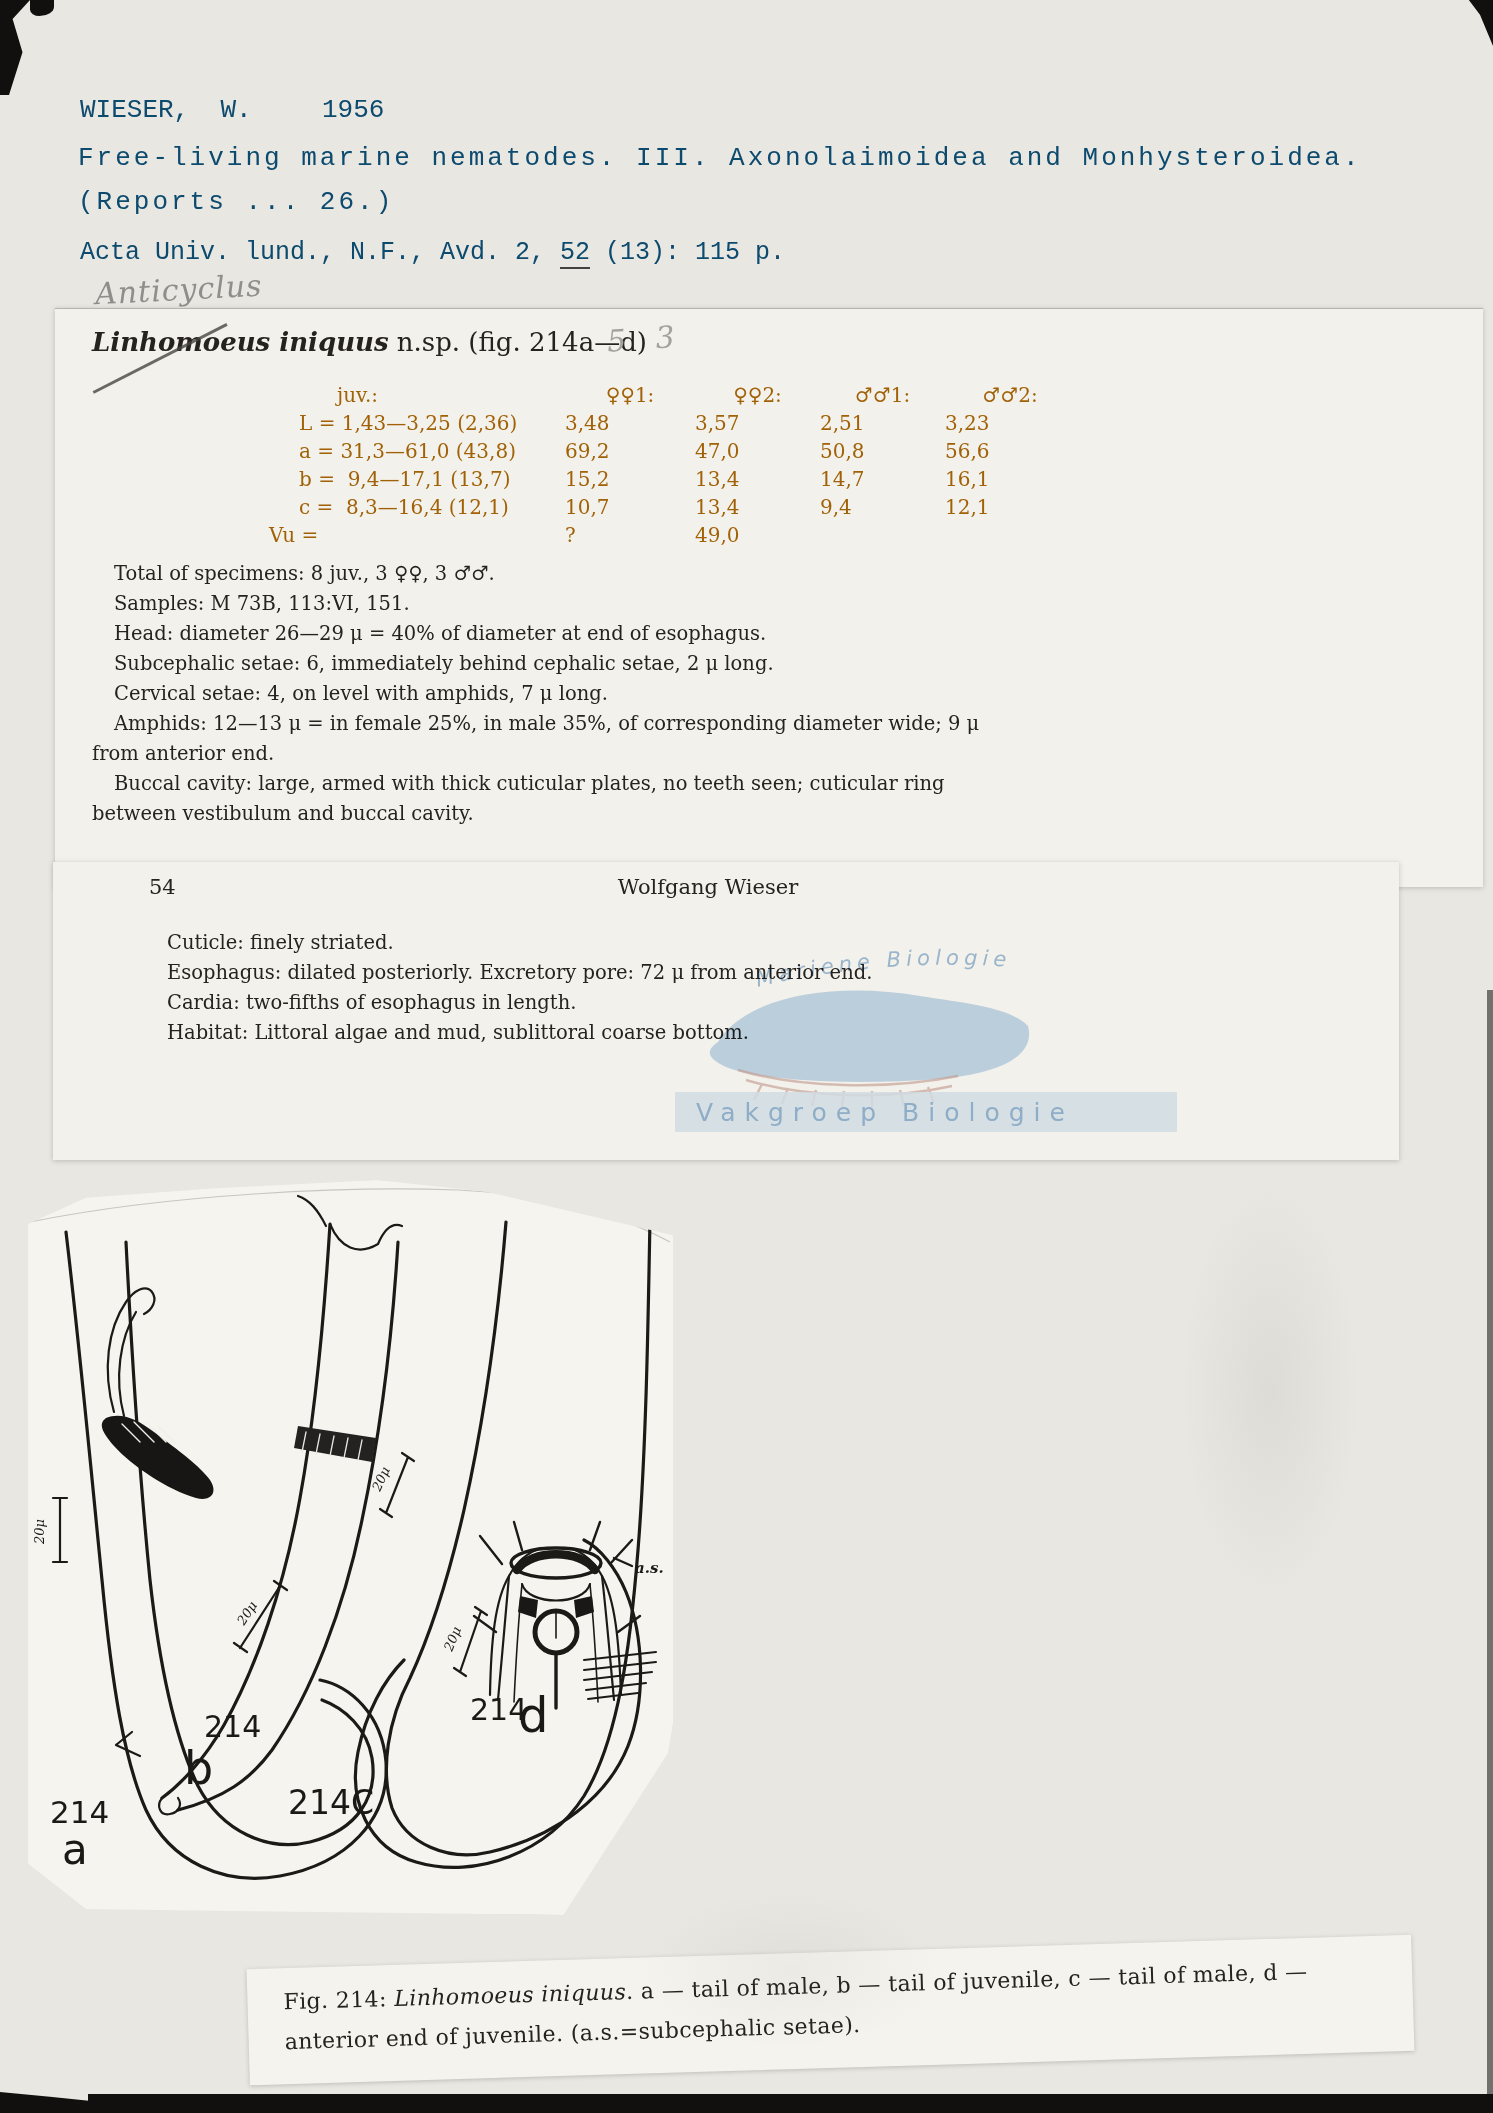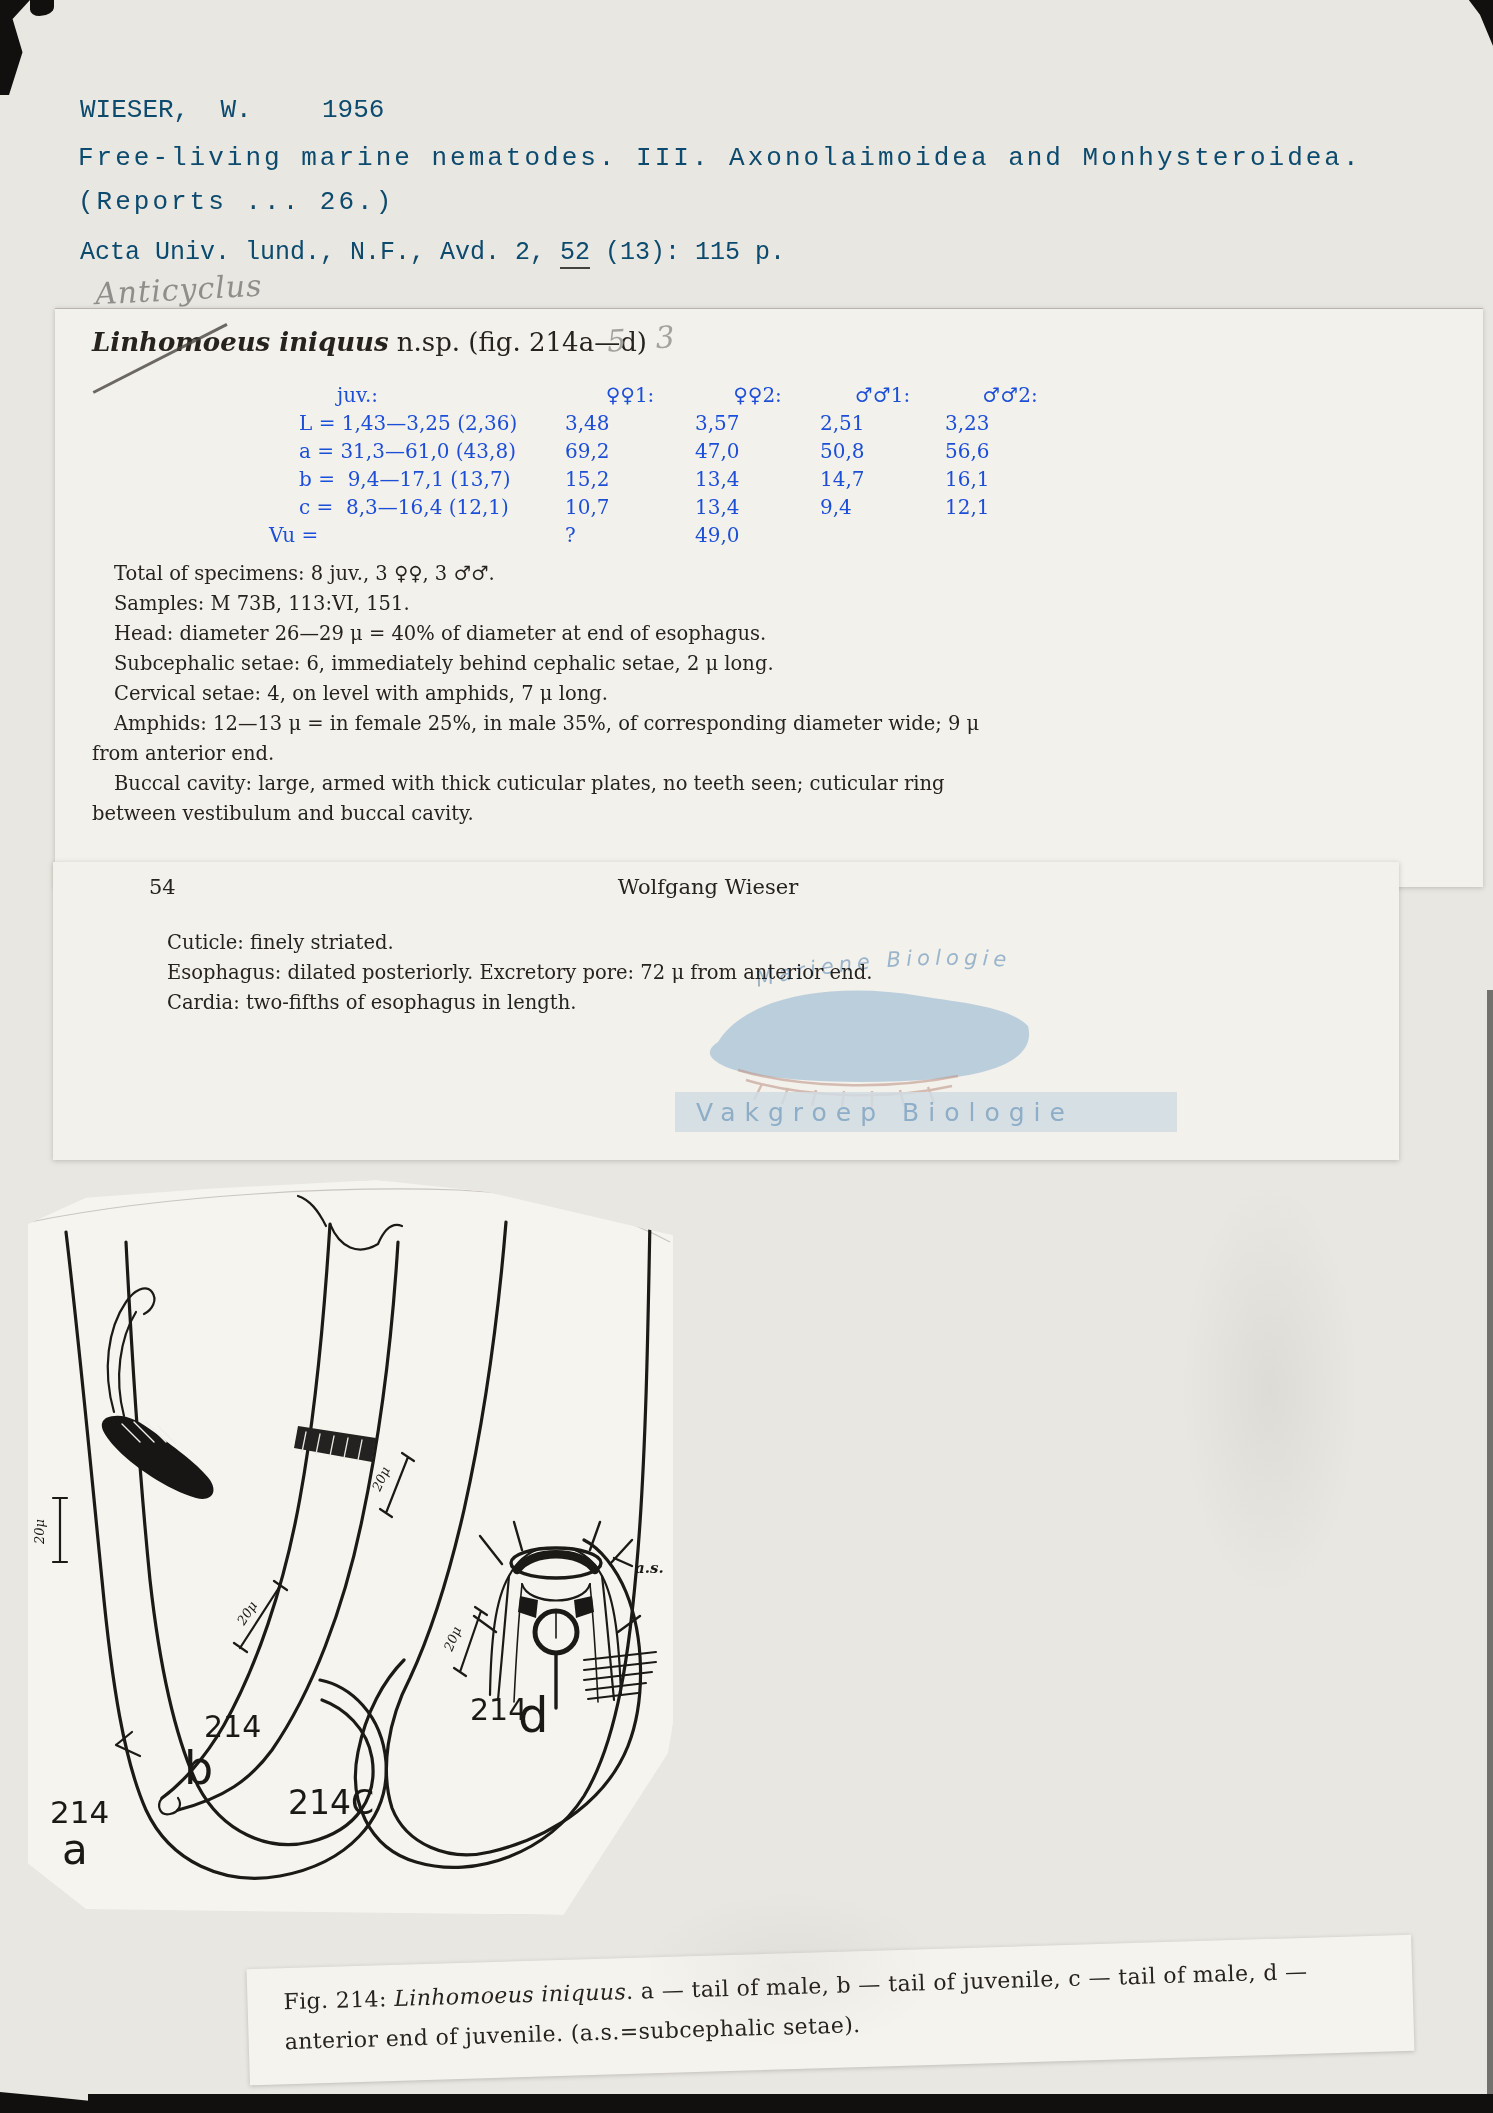--- a/index.html
+++ b/index.html
@@ -14,21 +14,21 @@
     font-family:"Liberation Mono","DejaVu Sans Mono",monospace;
     color:#0c4a6e;font-size:26px;white-space:pre;
   }
   
   .print{color:#26231f;font-size:19.5px;line-height:30px;}
   .clip{position:absolute;background:#f3f1ec;box-shadow:0 1px 5px rgba(60,55,45,.25);}
   .pencil{color:#8f8e8a;font-style:italic;}
   .para{margin:0;text-indent:22px;}
   
   .mtable{display:grid;grid-template-columns:330px 130px 125px 125px 130px;
-          font-size:20px;color:#1d4ed8;}
+          font-size:20px;color:#a16207;}
   .mtable .cell{height:28px;line-height:28px;}
   .mtable .c-num{text-align:left;}
   .mtable .c-label{white-space:pre;padding-left:64px;}
   .mtable .c-label.vu{padding-left:34px;}
   .mtable .c-head{text-align:center;}
   .mtable .c-head.first{text-align:left;padding-left:102px;}
   .strike{position:absolute;background:rgba(72,70,66,.8);height:2.5px;transform:rotate(-27deg);}
   .wm-svg{position:absolute;mix-blend-mode:multiply;opacity:.95;}
   .fig-clip{
     position:absolute;background:#f6f4ef;
@@ -115,20 +115,21 @@
 </div>
 
 <div class="clip" style="left:38px;top:862px;width:1346px;height:298px;margin-left:15px;">
   <div class="abs print" style="left:96px;top:10px;font-size:21px;">54</div>
   <div class="abs print" style="left:500px;top:10px;width:310px;text-align:center;font-size:21px;">Wolfgang Wieser</div>
 
   <div class="abs print" style="left:92px;top:66px;width:985px;line-height:30px;">
     <p class="para">Cuticle: finely striated.</p>
     <p class="para">Esophagus: dilated posteriorly. Excretory pore: 72 μ from anterior end.</p>
     <p class="para">Cardia: two-fifths of esophagus in length.</p>
+    <p class="para">Habitat: Littoral algae and mud, sublittoral coarse bottom.</p>
   </div>
 
   <svg class="wm-svg" style="left:585px;top:80px;width:560px;height:215px;" viewBox="0 0 560 215">
     <defs>
         <path id="wmArc" d="M 55,62 Q 290,-10 525,50" fill="none"></path>
       </defs>
     <text font-size="21" fill="#9dbdda" font-style="italic" letter-spacing="5" font-family="DejaVu Sans, sans-serif"><textPath href="#wmArc" startOffset="14%">Mariene Biologie</textPath></text>
     <path d="M 80,100 C 110,52 200,40 282,54 C 335,62 372,66 390,84 C 398,114 362,132 300,137 C 210,144 118,138 88,125 C 68,116 68,108 80,100 Z" fill="#b5cfe9" opacity="0.82"></path>
     <g stroke="#c79b90" stroke-width="2.4" opacity="0.6" fill="none">
       <path d="M 100,128 C 160,146 250,148 320,134"></path>

